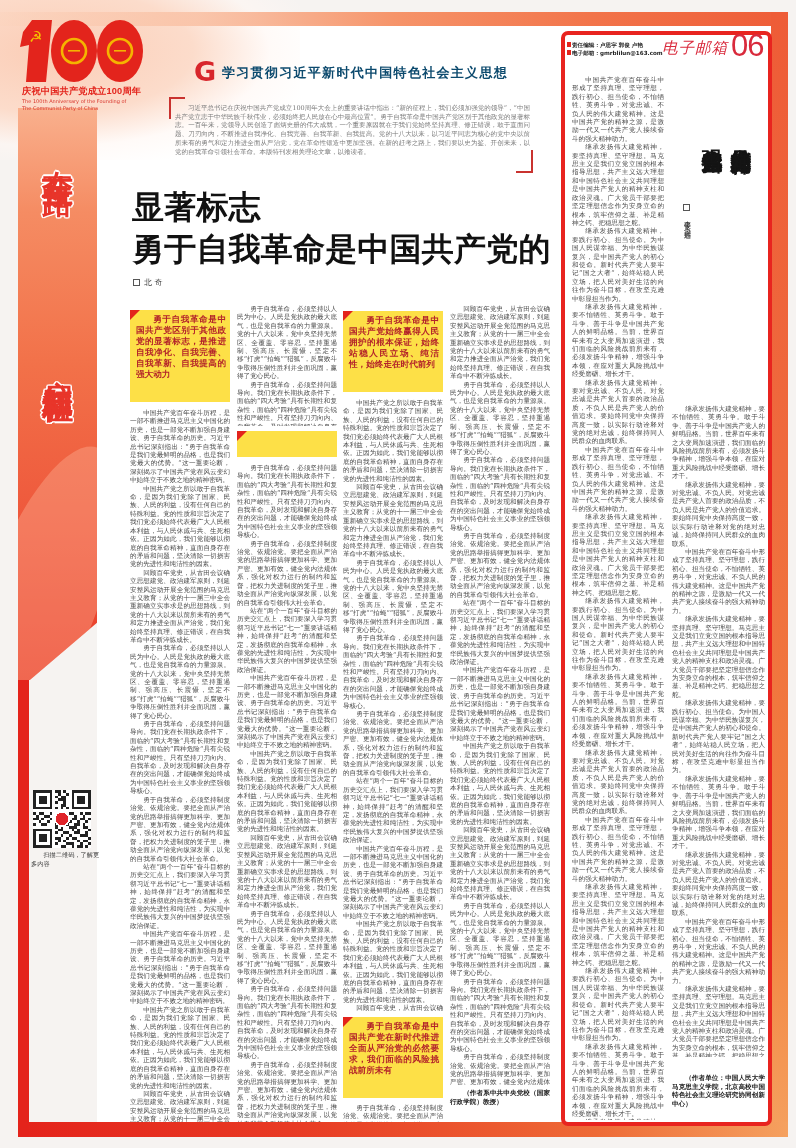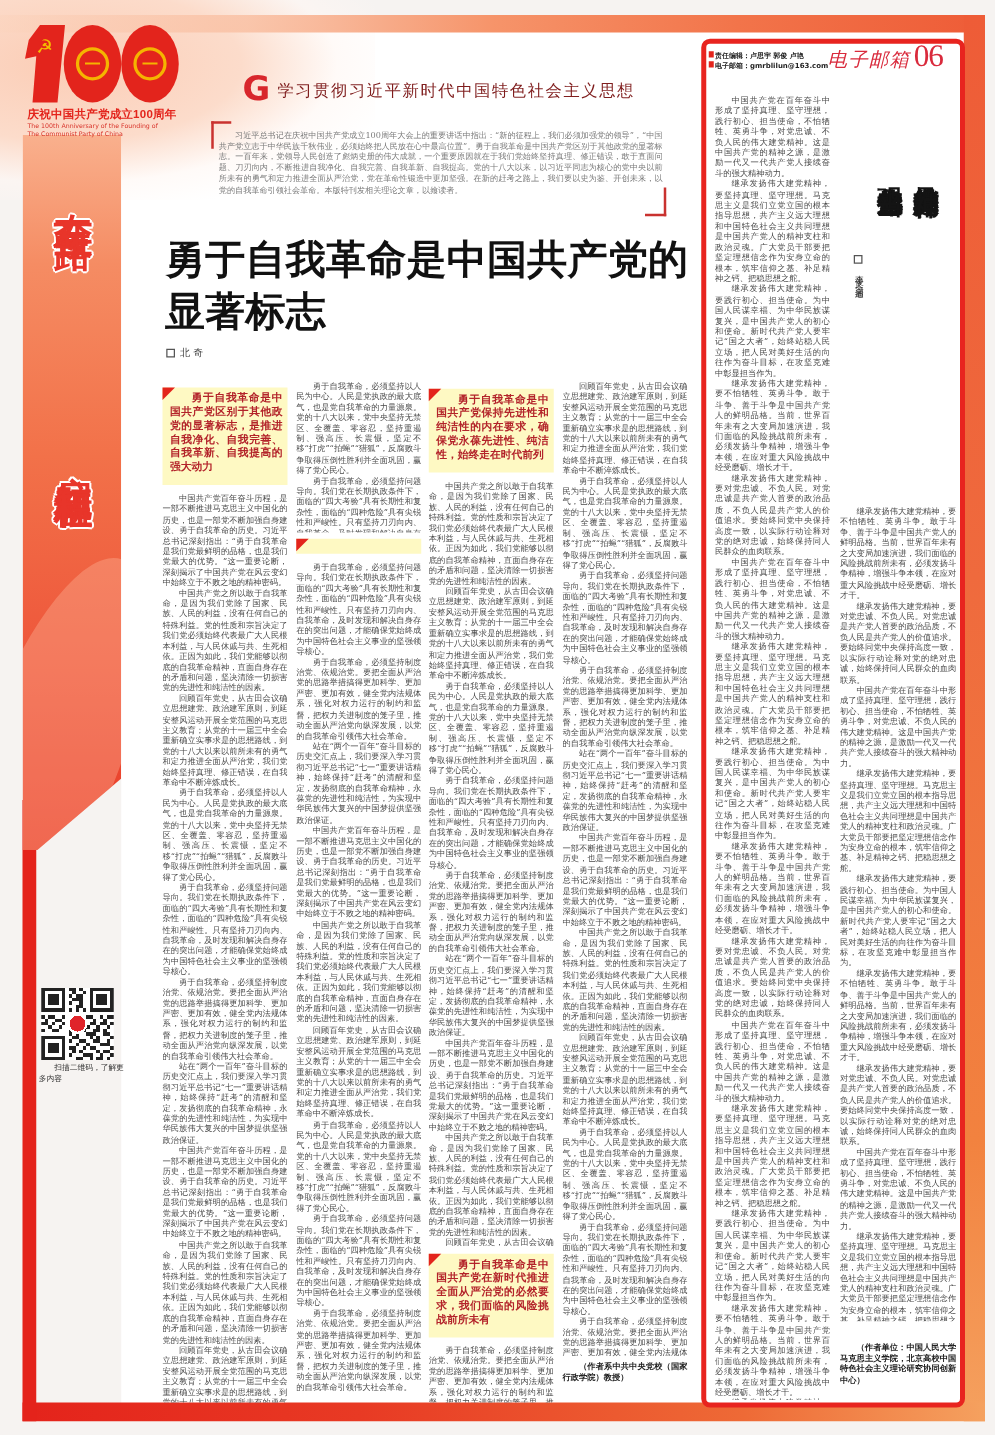--- a/index.html
+++ b/index.html
@@ -23,51 +23,51 @@
 #logo-en{left:22px;top:98px;font-family:"DejaVu Sans",sans-serif;font-size:5px;line-height:6.6px;color:#d8332a;white-space:nowrap}
 
 
 .slogan{writing-mode:vertical-rl;font-family:"DejaVu Sans",sans-serif;font-weight:bold;font-size:31px;letter-spacing:4px;color:#e8352a;
   text-shadow:1.5px 0 #fff,-1.5px 0 #fff,0 1.5px #fff,0 -1.5px #fff,1px 1px #fff,-1px -1px #fff,1px -1px #fff,-1px 1px #fff}
 #slogan-1{left:37px;top:146px}
 #slogan-2{left:37px;top:355px}
 
 
 #series-g{left:194px;top:58px;font-family:"DejaVu Sans",sans-serif;font-size:27px;font-weight:bold;color:#d8262b;line-height:28px}
-#series-title{left:222px;top:64px;font-family:"DejaVu Sans",sans-serif;font-weight:normal;font-size:13px;letter-spacing:1.3px;color:#7f1d1d;white-space:nowrap}
+#series-title{left:222px;top:64px;font-family:"DejaVu Sans",sans-serif;font-weight:bold;font-size:13px;letter-spacing:1.3px;color:#0c4a6e;white-space:nowrap}
 
 
 #intro{left:175px;top:104px;width:355px;font-size:6.5px;line-height:8.7px;color:#7a7a7a;text-indent:2em;text-align:justify}
 #bracket-tl{left:169px;top:97px;width:16px;height:22px;border-left:2px solid #c9322f;border-top:2px solid #c9322f}
 #bracket-br{left:516px;top:150px;width:17px;height:23px;border-right:2px solid #c9322f;border-bottom:2px solid #c9322f}
 
 
 #headline{left:132px;top:186px;width:430px;font-family:"DejaVu Serif",serif;font-weight:900;font-size:32px;line-height:42px;color:#111;letter-spacing:.2px}
 #byline{left:133px;top:277px;font-size:8px;color:#444;white-space:nowrap}
 .boxicon{display:inline-block;width:7px;height:7px;border:1px solid #555;margin-right:4px;vertical-align:-1px}
 
 
 .col{position:absolute;display:flex;flex-direction:column}
 .fill{overflow:hidden;min-height:0}
 .para{font-size:6.6px;line-height:8.4px;color:#4a4a4a;text-indent:2em;text-align:justify}
-.subhead{position:relative;background:#fef9c3;color:#b3232a;font-family:"DejaVu Sans",sans-serif;font-weight:bold;font-size:8.6px;line-height:11px;padding:4px 4px 8px 6px;text-indent:2em;text-align:justify;flex:none}
+.subhead{position:relative;background:#fde047;color:#b3232a;font-family:"DejaVu Sans",sans-serif;font-weight:bold;font-size:8.6px;line-height:11px;padding:4px 4px 22px 6px;text-indent:2em;text-align:justify;flex:none}
 .tri{position:absolute;left:0;top:0;width:0;height:0;border-top:10px solid #e3241c;border-right:10px solid transparent}
 .endnote{font-size:6.6px;line-height:8.4px;color:#1d1d1d;font-weight:bold;text-indent:2em;text-align:justify;flex:none}
 
 #col1{left:130px;top:305px;width:100px;height:817px}
 #col2{left:237px;top:305px;width:100px;height:817px}
 #col3{left:343px;top:305px;width:100px;height:817px}
 #col4{left:450px;top:305px;width:100px;height:817px}
 
 
 #side-frame{left:561px;top:31px;width:211px;height:1095px;border:4px solid #e8241f;border-radius:7px;background:#fff}
 #editor-info{left:567px;top:41px;font-family:"DejaVu Sans",sans-serif;font-size:5.6px;line-height:8px;font-weight:bold;color:#1e1e1e;white-space:nowrap}
 .redmark{display:inline-block;width:4px;height:5px;background:#e3241c;margin-right:1px;vertical-align:0}
 #paper-name{left:662px;top:38px;font-family:"DejaVu Serif",serif;font-style:italic;font-size:15.5px;color:#d92a3c;letter-spacing:1px;white-space:nowrap}
-#page-number{left:731px;top:32px;font-family:Liberation Serif, serif;font-size:25px;color:#d92a3c;letter-spacing:-1px;line-height:28px}
+#page-number{left:731px;top:32px;font-family:Liberation Sans, sans-serif;font-size:31px;color:#d92a3c;letter-spacing:-1px;line-height:28px}
 .vtitle{writing-mode:vertical-rl;font-family:"DejaVu Serif",serif;font-weight:900;font-size:20.5px;letter-spacing:.4px;color:#141414;line-height:24px}
 #side-title-1{left:729px;top:133px}
 #side-title-2{left:700px;top:133px}
 #side-byline{left:682px;top:204px;writing-mode:vertical-rl;font-size:7px;letter-spacing:1.5px;color:#333;white-space:nowrap}
 #side-byline .boxicon{margin:0 0 4px 0}
 #sideA{left:572px;top:76px;width:92px;height:1044px}
 #sideB{left:672px;top:405px;width:93px;height:715px}
 
 
 #qr{left:33px;top:790px;width:58px;height:58px}
@@ -106,22 +106,22 @@
 <div id="slogan-2" class="abs slogan">启航新征程</div>
 
 <div id="series-g" class="abs">G</div>
 <div id="series-title" class="abs">学习贯彻习近平新时代中国特色社会主义思想</div>
 
 <div id="bracket-tl" class="abs"></div>
 <div id="intro" class="abs">习近平总书记在庆祝中国共产党成立100周年大会上的重要讲话中指出：“新的征程上，我们必须加强党的领导”，“中国共产党立志于中华民族千秋伟业，必须始终把人民放在心中最高位置”。勇于自我革命是中国共产党区别于其他政党的显著标志。一百年来，党领导人民创造了彪炳史册的伟大成就，一个重要原因就在于我们党始终坚持真理、修正错误，敢于直面问题、刀刃向内，不断推进自我净化、自我完善、自我革新、自我提高。党的十八大以来，以习近平同志为核心的党中央以前所未有的勇气和定力推进全面从严治党，党在革命性锻造中更加坚强。在新的赶考之路上，我们要以史为鉴、开创未来，以党的自我革命引领社会革命。本版特刊发相关理论文章，以飨读者。</div>
 <div id="bracket-br" class="abs"></div>
 
 <div id="headline" class="abs">
+  <div>显著标志</div>
   <div>勇于自我革命是中国共产党的</div>
-  <div>显著标志</div>
 </div>
 <div id="byline" class="abs">
   <span class="boxicon"></span><span>北 奇</span>
 </div>
 
 <div id="col1" class="col">
   <div class="subhead" style="margin-top:5px">
     <span class="tri"></span>
     <span>勇于自我革命是中国共产党区别于其他政党的显著标志，是推进自我净化、自我完善、自我革新、自我提高的强大动力</span>
   </div>
@@ -156,21 +156,21 @@
       <p class="para">回顾百年党史，从古田会议确立思想建党、政治建军原则，到延安整风运动开展全党范围的马克思主义教育；从党的十一届三中全会重新确立实事求是的思想路线，到党的十八大以来以前所未有的勇气和定力推进全面从严治党，我们党始终坚持真理、修正错误，在自我革命中不断淬炼成长。</p>
       <p class="para">勇于自我革命，必须坚持以人民为中心。人民是党执政的最大底气，也是党自我革命的力量源泉。党的十八大以来，党中央坚持无禁区、全覆盖、零容忍，坚持重遏制、强高压、长震慑，坚定不移“打虎”“拍蝇”“猎狐”，反腐败斗争取得压倒性胜利并全面巩固，赢得了党心民心。</p>
       <p class="para">勇于自我革命，必须坚持问题导向。我们党在长期执政条件下，面临的“四大考验”具有长期性和复杂性，面临的“四种危险”具有尖锐性和严峻性。只有坚持刀刃向内、自我革命，及时发现和解决自身存在的突出问题，才能确保党始终成为中国特色社会主义事业的坚强领导核心。</p>
       <p class="para">勇于自我革命，必须坚持制度治党、依规治党。要把全面从严治党的思路举措搞得更加科学、更加严密、更加有效，健全党内法规体系，强化对权力运行的制约和监督，把权力关进制度的笼子里，推动全面从严治党向纵深发展，以党的自我革命引领伟大社会革命。</p>
     </div>
 </div>
 
 <div id="col3" class="col">
   <div class="subhead" style="margin-top:6px">
     <span class="tri"></span>
-    <span>勇于自我革命是中国共产党保持先进性和纯洁性的内在要求，确保党永葆先进性、纯洁性，始终走在时代前列</span>
+    <span>勇于自我革命是中国共产党始终赢得人民拥护的根本保证，始终站稳人民立场、纯洁性，始终走在时代前列</span>
   </div>
   <div class="fill" style="height:612px;flex:none;margin-top:7px">
       <p class="para">中国共产党之所以敢于自我革命，是因为我们党除了国家、民族、人民的利益，没有任何自己的特殊利益。党的性质和宗旨决定了我们党必须始终代表最广大人民根本利益，与人民休戚与共、生死相依。正因为如此，我们党能够以彻底的自我革命精神，直面自身存在的矛盾和问题，坚决清除一切损害党的先进性和纯洁性的因素。</p>
       <p class="para">回顾百年党史，从古田会议确立思想建党、政治建军原则，到延安整风运动开展全党范围的马克思主义教育；从党的十一届三中全会重新确立实事求是的思想路线，到党的十八大以来以前所未有的勇气和定力推进全面从严治党，我们党始终坚持真理、修正错误，在自我革命中不断淬炼成长。</p>
       <p class="para">勇于自我革命，必须坚持以人民为中心。人民是党执政的最大底气，也是党自我革命的力量源泉。党的十八大以来，党中央坚持无禁区、全覆盖、零容忍，坚持重遏制、强高压、长震慑，坚定不移“打虎”“拍蝇”“猎狐”，反腐败斗争取得压倒性胜利并全面巩固，赢得了党心民心。</p>
       <p class="para">勇于自我革命，必须坚持问题导向。我们党在长期执政条件下，面临的“四大考验”具有长期性和复杂性，面临的“四种危险”具有尖锐性和严峻性。只有坚持刀刃向内、自我革命，及时发现和解决自身存在的突出问题，才能确保党始终成为中国特色社会主义事业的坚强领导核心。</p>
       <p class="para">勇于自我革命，必须坚持制度治党、依规治党。要把全面从严治党的思路举措搞得更加科学、更加严密、更加有效，健全党内法规体系，强化对权力运行的制约和监督，把权力关进制度的笼子里，推动全面从严治党向纵深发展，以党的自我革命引领伟大社会革命。</p>
       <p class="para">站在“两个一百年”奋斗目标的历史交汇点上，我们要深入学习贯彻习近平总书记“七一”重要讲话精神，始终保持“赶考”的清醒和坚定，发扬彻底的自我革命精神，永葆党的先进性和纯洁性，为实现中华民族伟大复兴的中国梦提供坚强政治保证。</p>
       <p class="para">中国共产党百年奋斗历程，是一部不断推进马克思主义中国化的历史，也是一部党不断加强自身建设、勇于自我革命的历史。习近平总书记深刻指出：“勇于自我革命是我们党最鲜明的品格，也是我们党最大的优势。”这一重要论断，深刻揭示了中国共产党在风云变幻中始终立于不败之地的精神密码。</p>
       <p class="para">中国共产党之所以敢于自我革命，是因为我们党除了国家、民族、人民的利益，没有任何自己的特殊利益。党的性质和宗旨决定了我们党必须始终代表最广大人民根本利益，与人民休戚与共、生死相依。正因为如此，我们党能够以彻底的自我革命精神，直面自身存在的矛盾和问题，坚决清除一切损害党的先进性和纯洁性的因素。</p>

